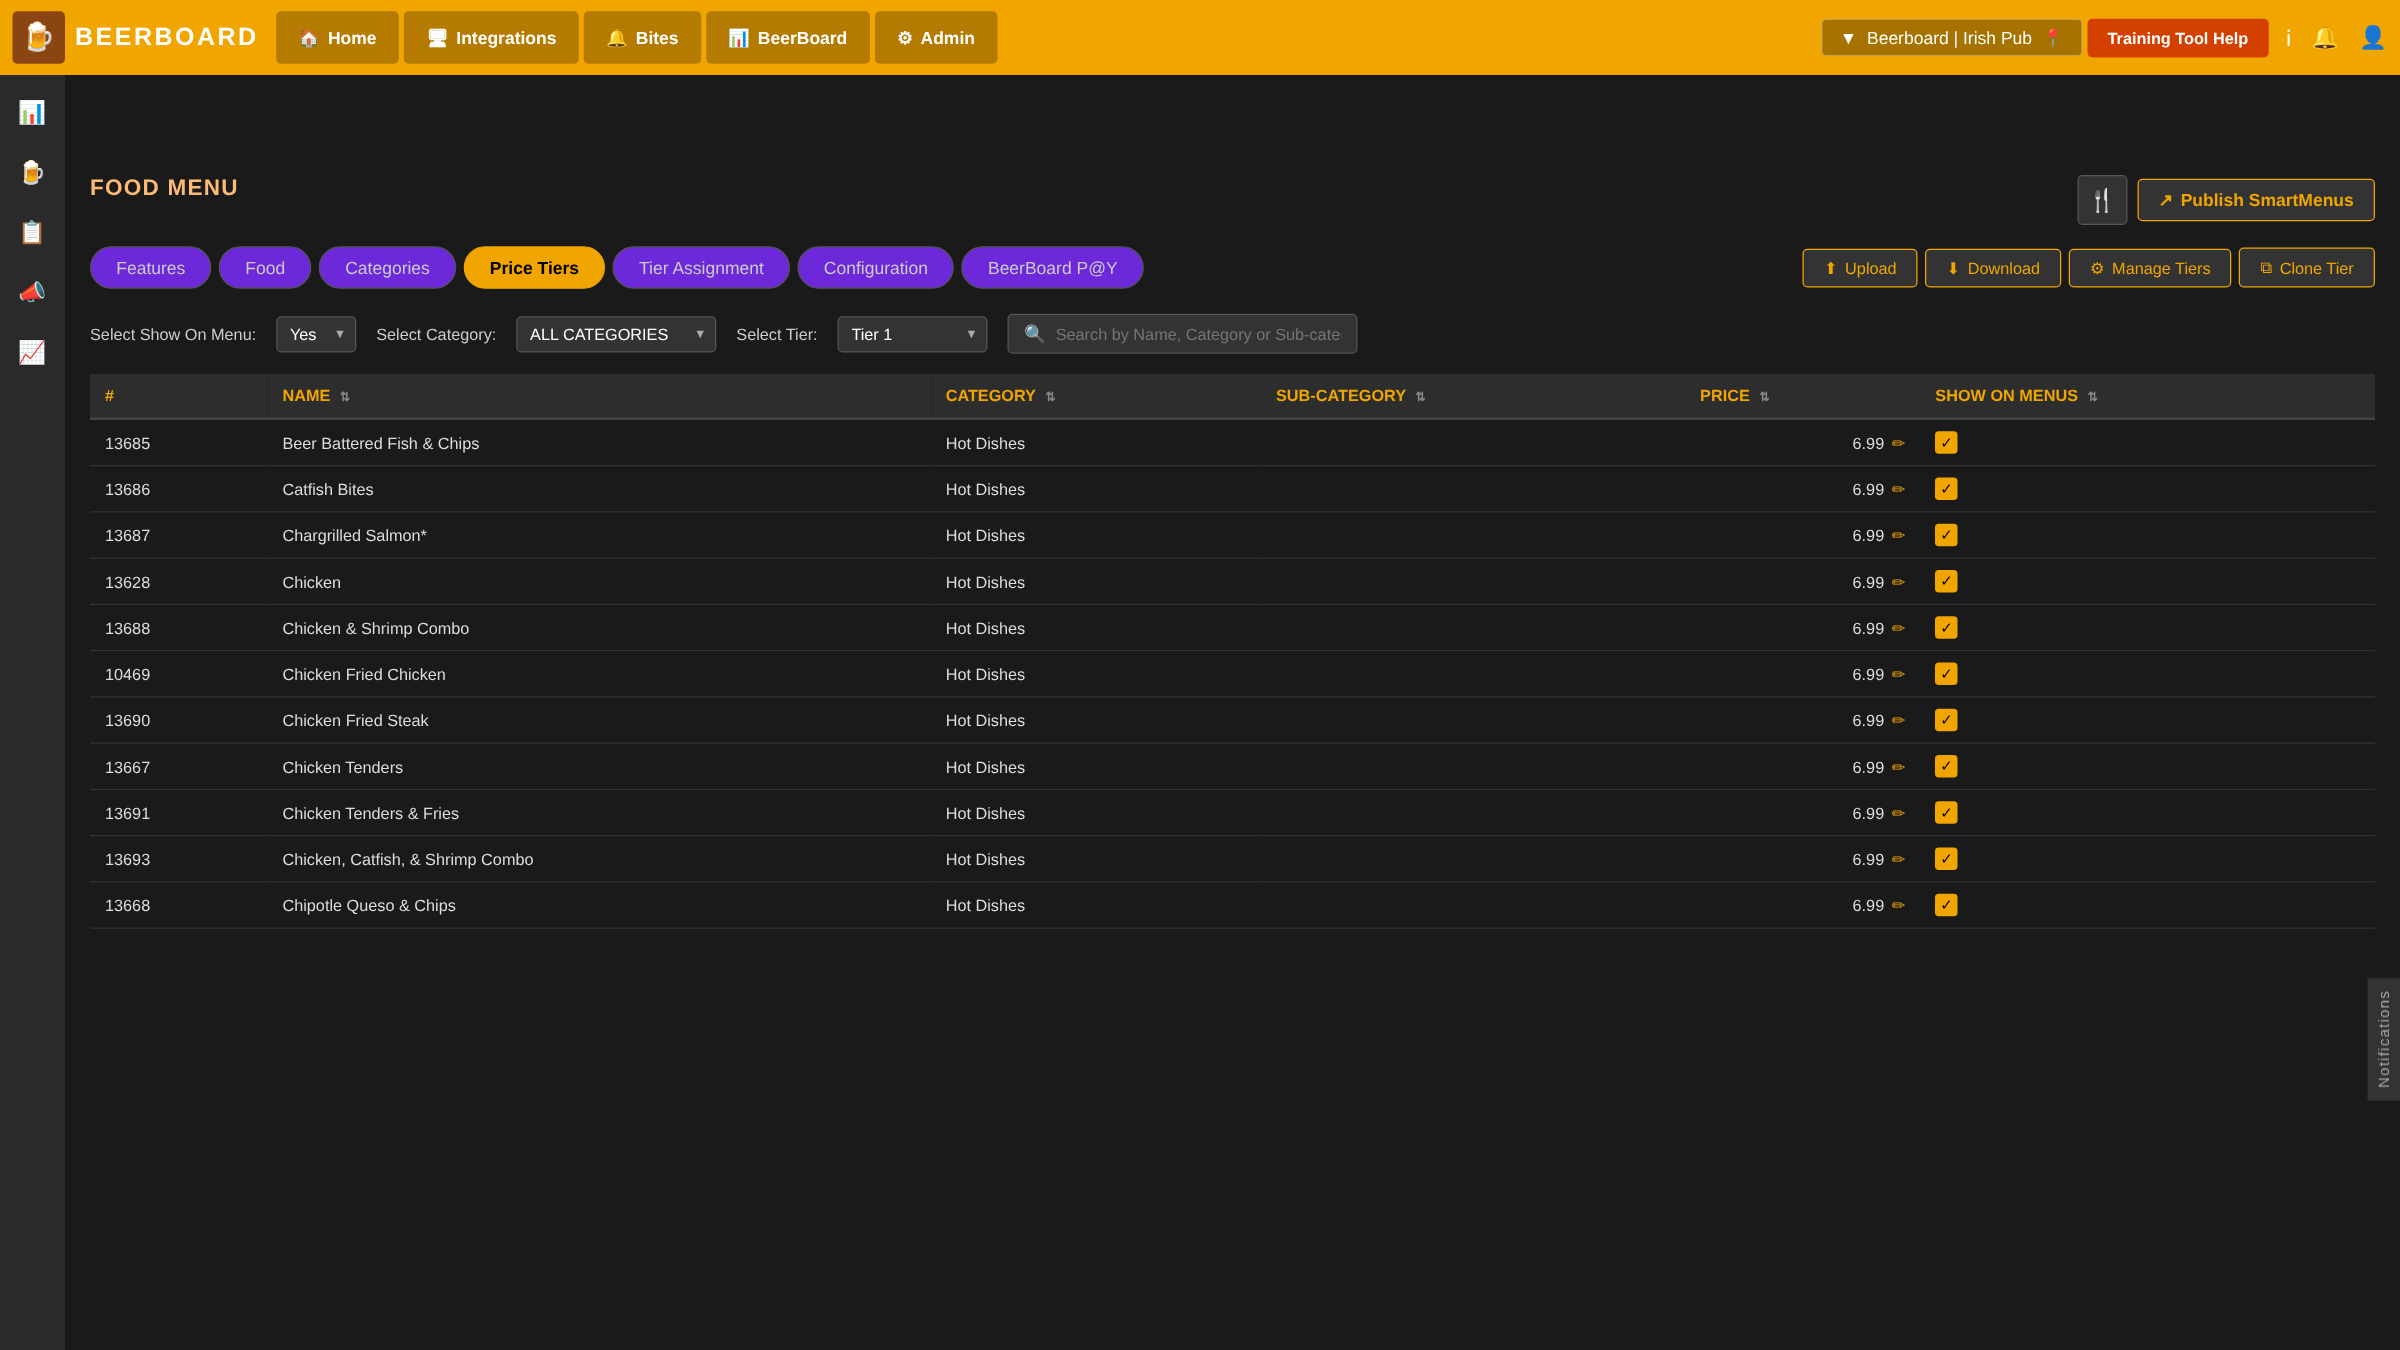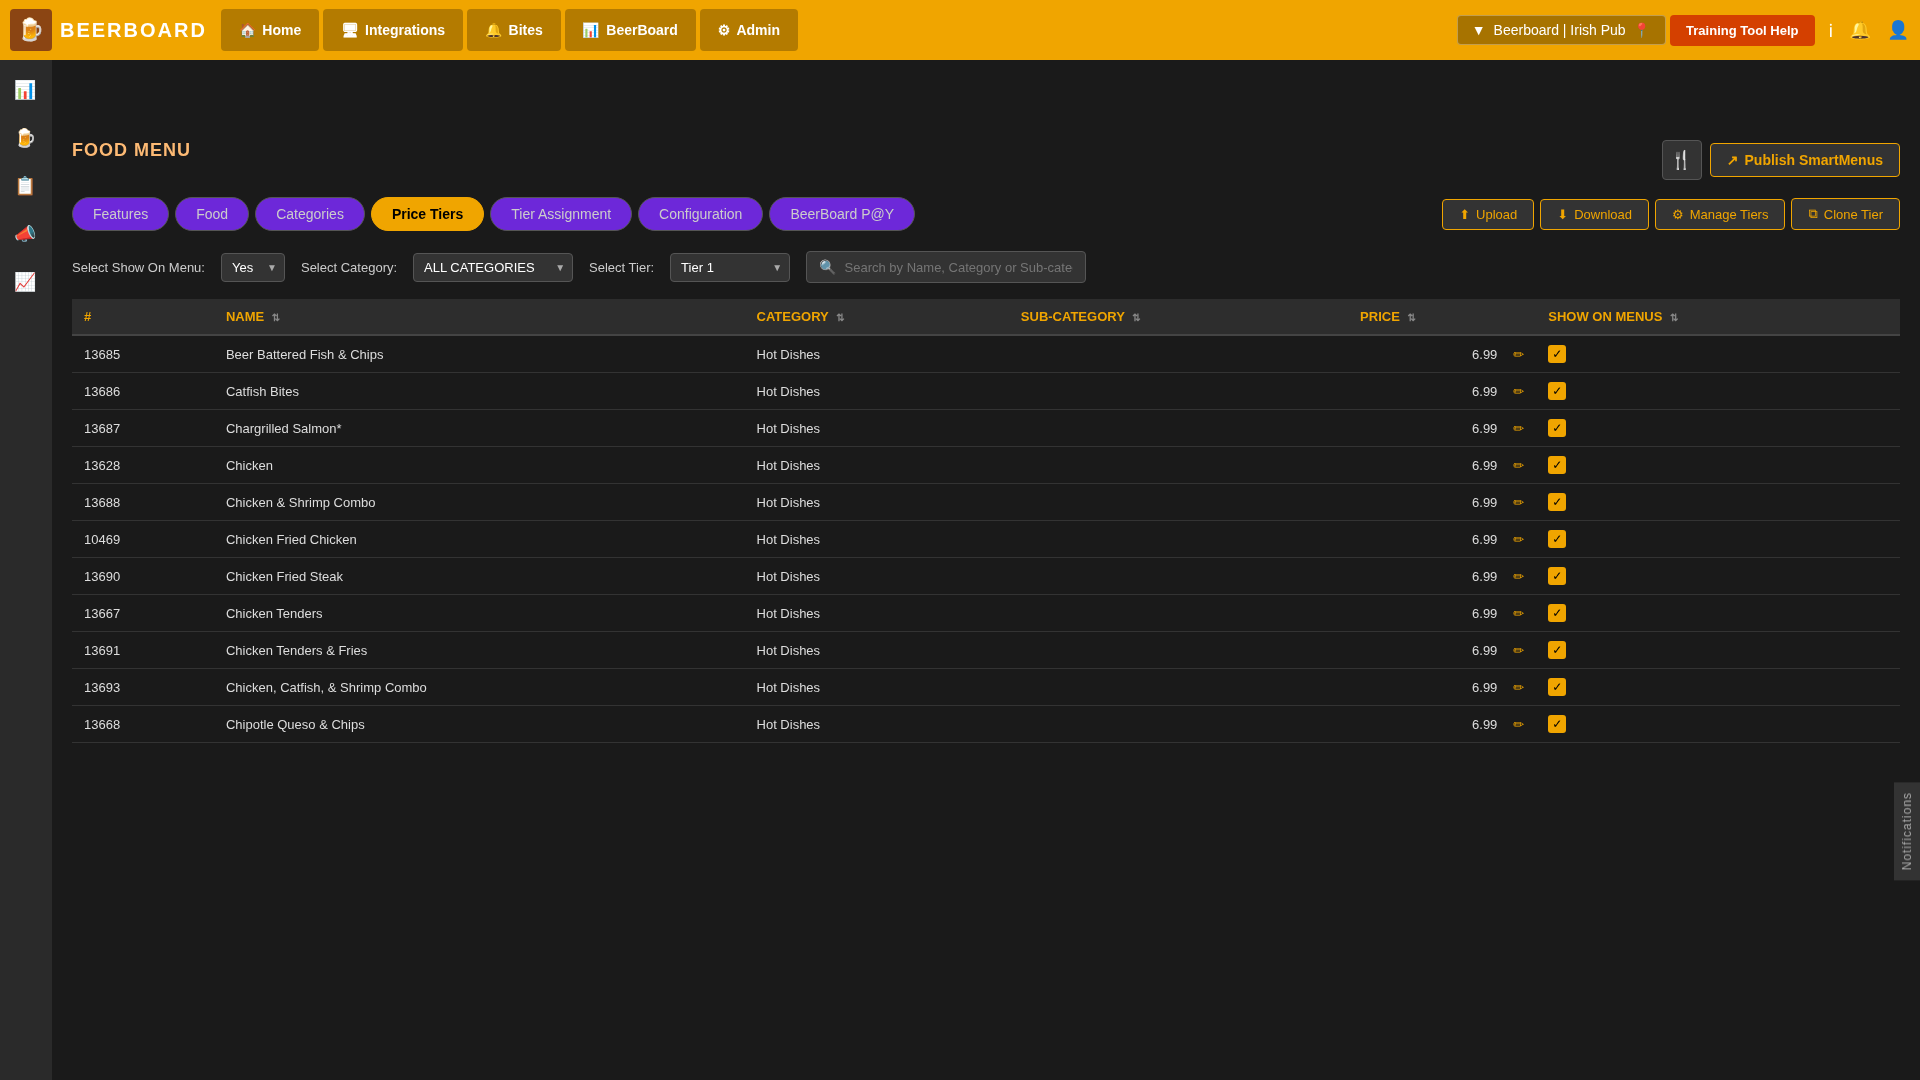--- a/index.html
+++ b/index.html
@@ -260,21 +260,21 @@
     }
     .data-table td {
       padding: 9px 12px;
       border-bottom: 1px solid #333;
       color: #ddd;
     }
     .data-table .price-cell {
       display: flex;
       align-items: flex-start;
       justify-content: flex-end;
-      gap: 16px;
+      gap: 6px;
     }
     .edit-icon { color: #f0a500; cursor: pointer; font-size: 13px; }
     .check-box {
       width: 18px;
       height: 18px;
       background: #f0a500;
       border-radius: 3px;
       display: flex;
       align-items: center;
       justify-content: center;

